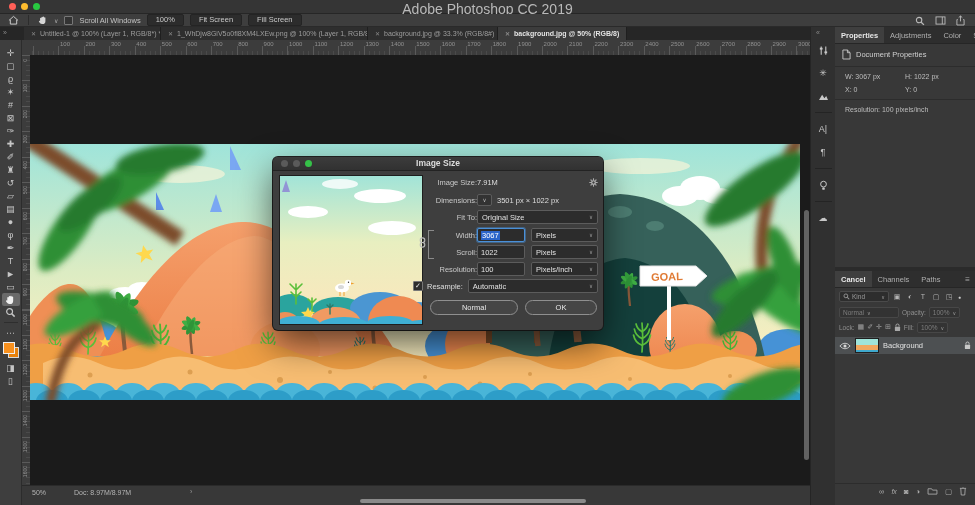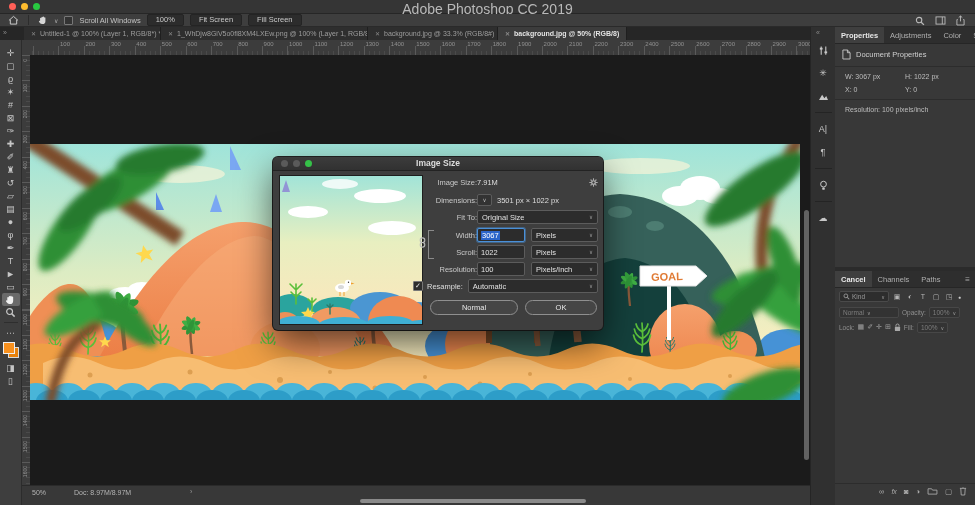--- a/index.html
+++ b/index.html
@@ -640,20 +640,36 @@
                 <path d="M2.2,4 V2.8 a1.8,1.8 0 0 1 3.6,0 V4" fill="none" stroke="#a8a8a8" stroke-width="1.1"></path>
               </svg>
           </span>
         </span>
         <span>Fill:</span>
         <span class="ddbox">
           <span>100%</span>
           <span class="kv">∨</span>
         </span>
       </div>
+      <div class="layer-row">
+        <span>
+          <svg viewBox="0 0 14 9" width="12" height="8">
+              <path d="M1,4.5 Q7,-2 13,4.5 Q7,11 1,4.5 Z" fill="none" stroke="#d8d8d8"></path>
+              <circle cx="7" cy="4.5" r="1.8" fill="#d8d8d8"></circle>
+            </svg>
+        </span>
+        <span class="layer-thumb"></span>
+        <span class="layer-name">Background</span>
+        <span class="layer-lock">
+          <svg viewBox="0 0 8 10" width="7" height="9">
+              <rect x="1" y="4" width="6" height="5" rx="1" fill="#c8c8c8"></rect>
+              <path d="M2.2,4 V2.8 a1.8,1.8 0 0 1 3.6,0 V4" fill="none" stroke="#c8c8c8" stroke-width="1.1"></path>
+            </svg>
+        </span>
+      </div>
       <div id="lp-bottom">
         <span class="bi">∞</span>
         <span class="bi fx">fx</span>
         <span class="bi">◙</span>
         <span class="bi">◑</span>
         <span class="bi">
           <svg viewBox="0 0 12 9" width="11" height="8">
               <path d="M1,2 h4 l1,1.5 h5 v4.5 h-10 z" fill="none" stroke="#a8a8a8"></path>
             </svg>
         </span>

